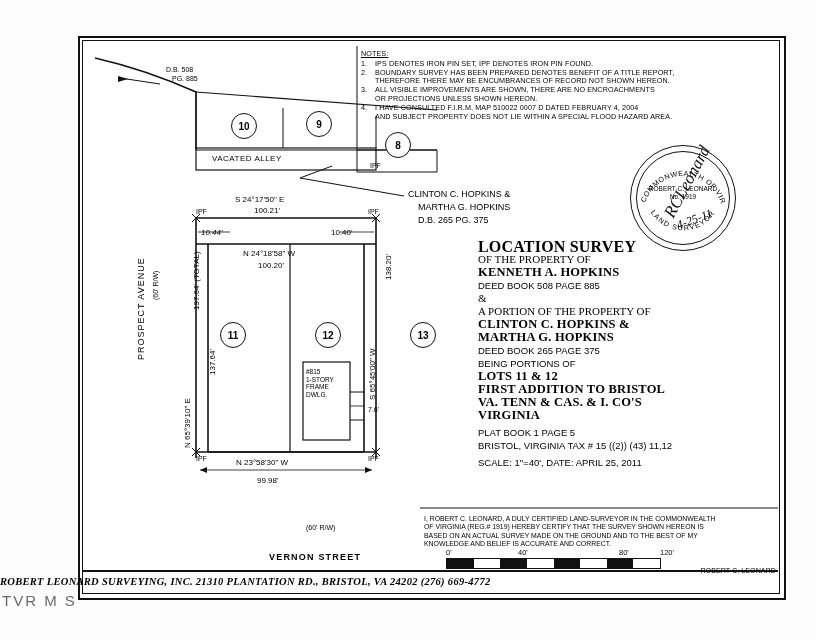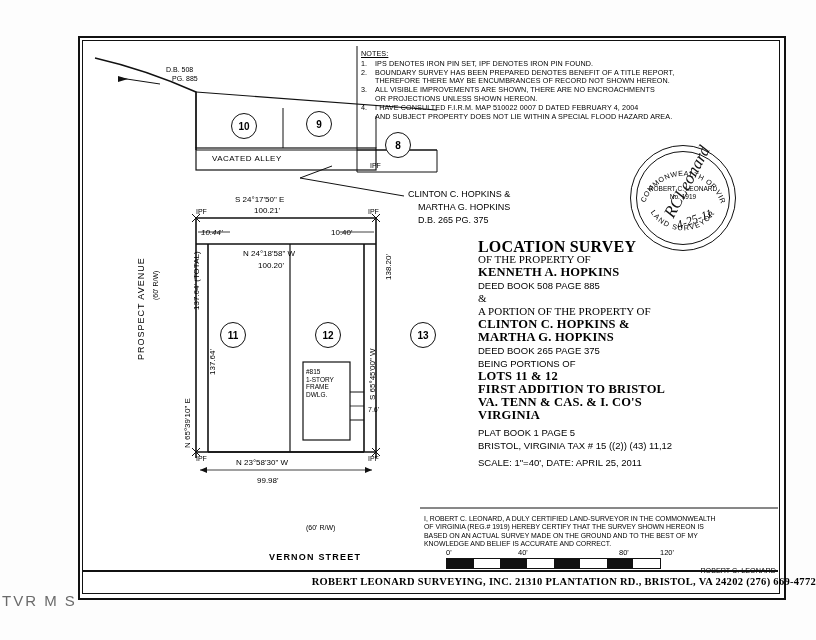--- a/index.html
+++ b/index.html
@@ -125,22 +125,23 @@
   .firm-line {
     position: absolute;
     left: 82px; top: 570px;
     width: 696px;
     border-top: 2px solid #111;
   }
   .firm-text {
     position: absolute;
     left: 0; top: 576px;
     width: 816px;
-    text-align: right;
+    text-align: left;
     font-family: "Liberation Serif", serif;
+    font-style: italic;
     font-weight: bold;
     font-size: 10.5px;
     letter-spacing: 0.3px;
   }
   
   svg.draw {
     position: absolute;
     left: 0; top: 0;
     width: 816px; height: 640px;
     overflow: visible;

